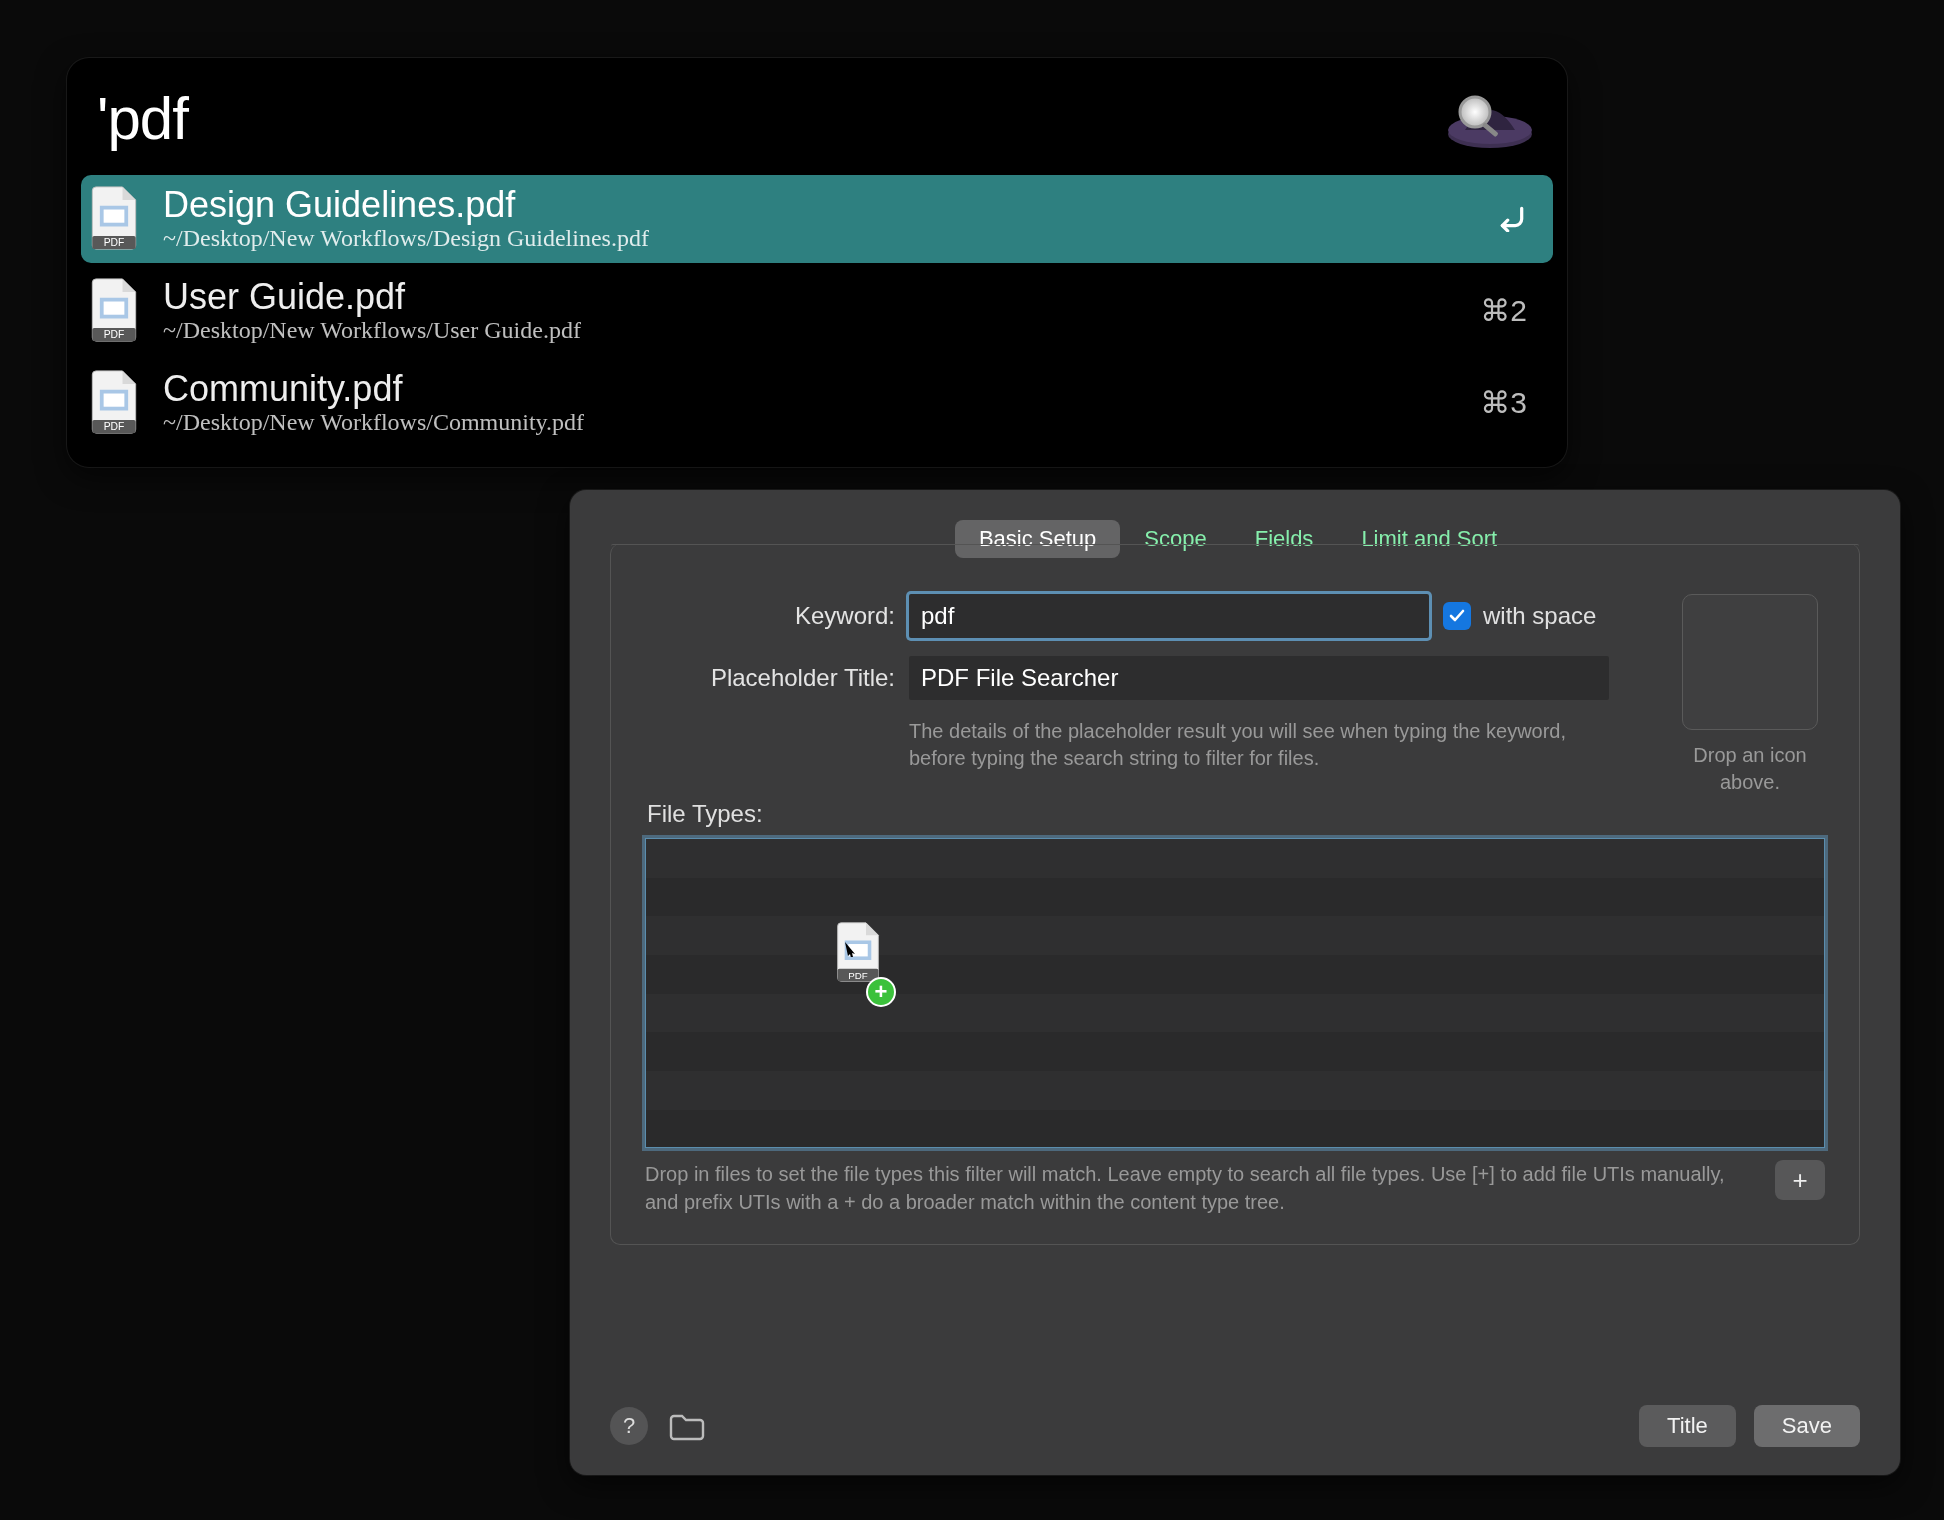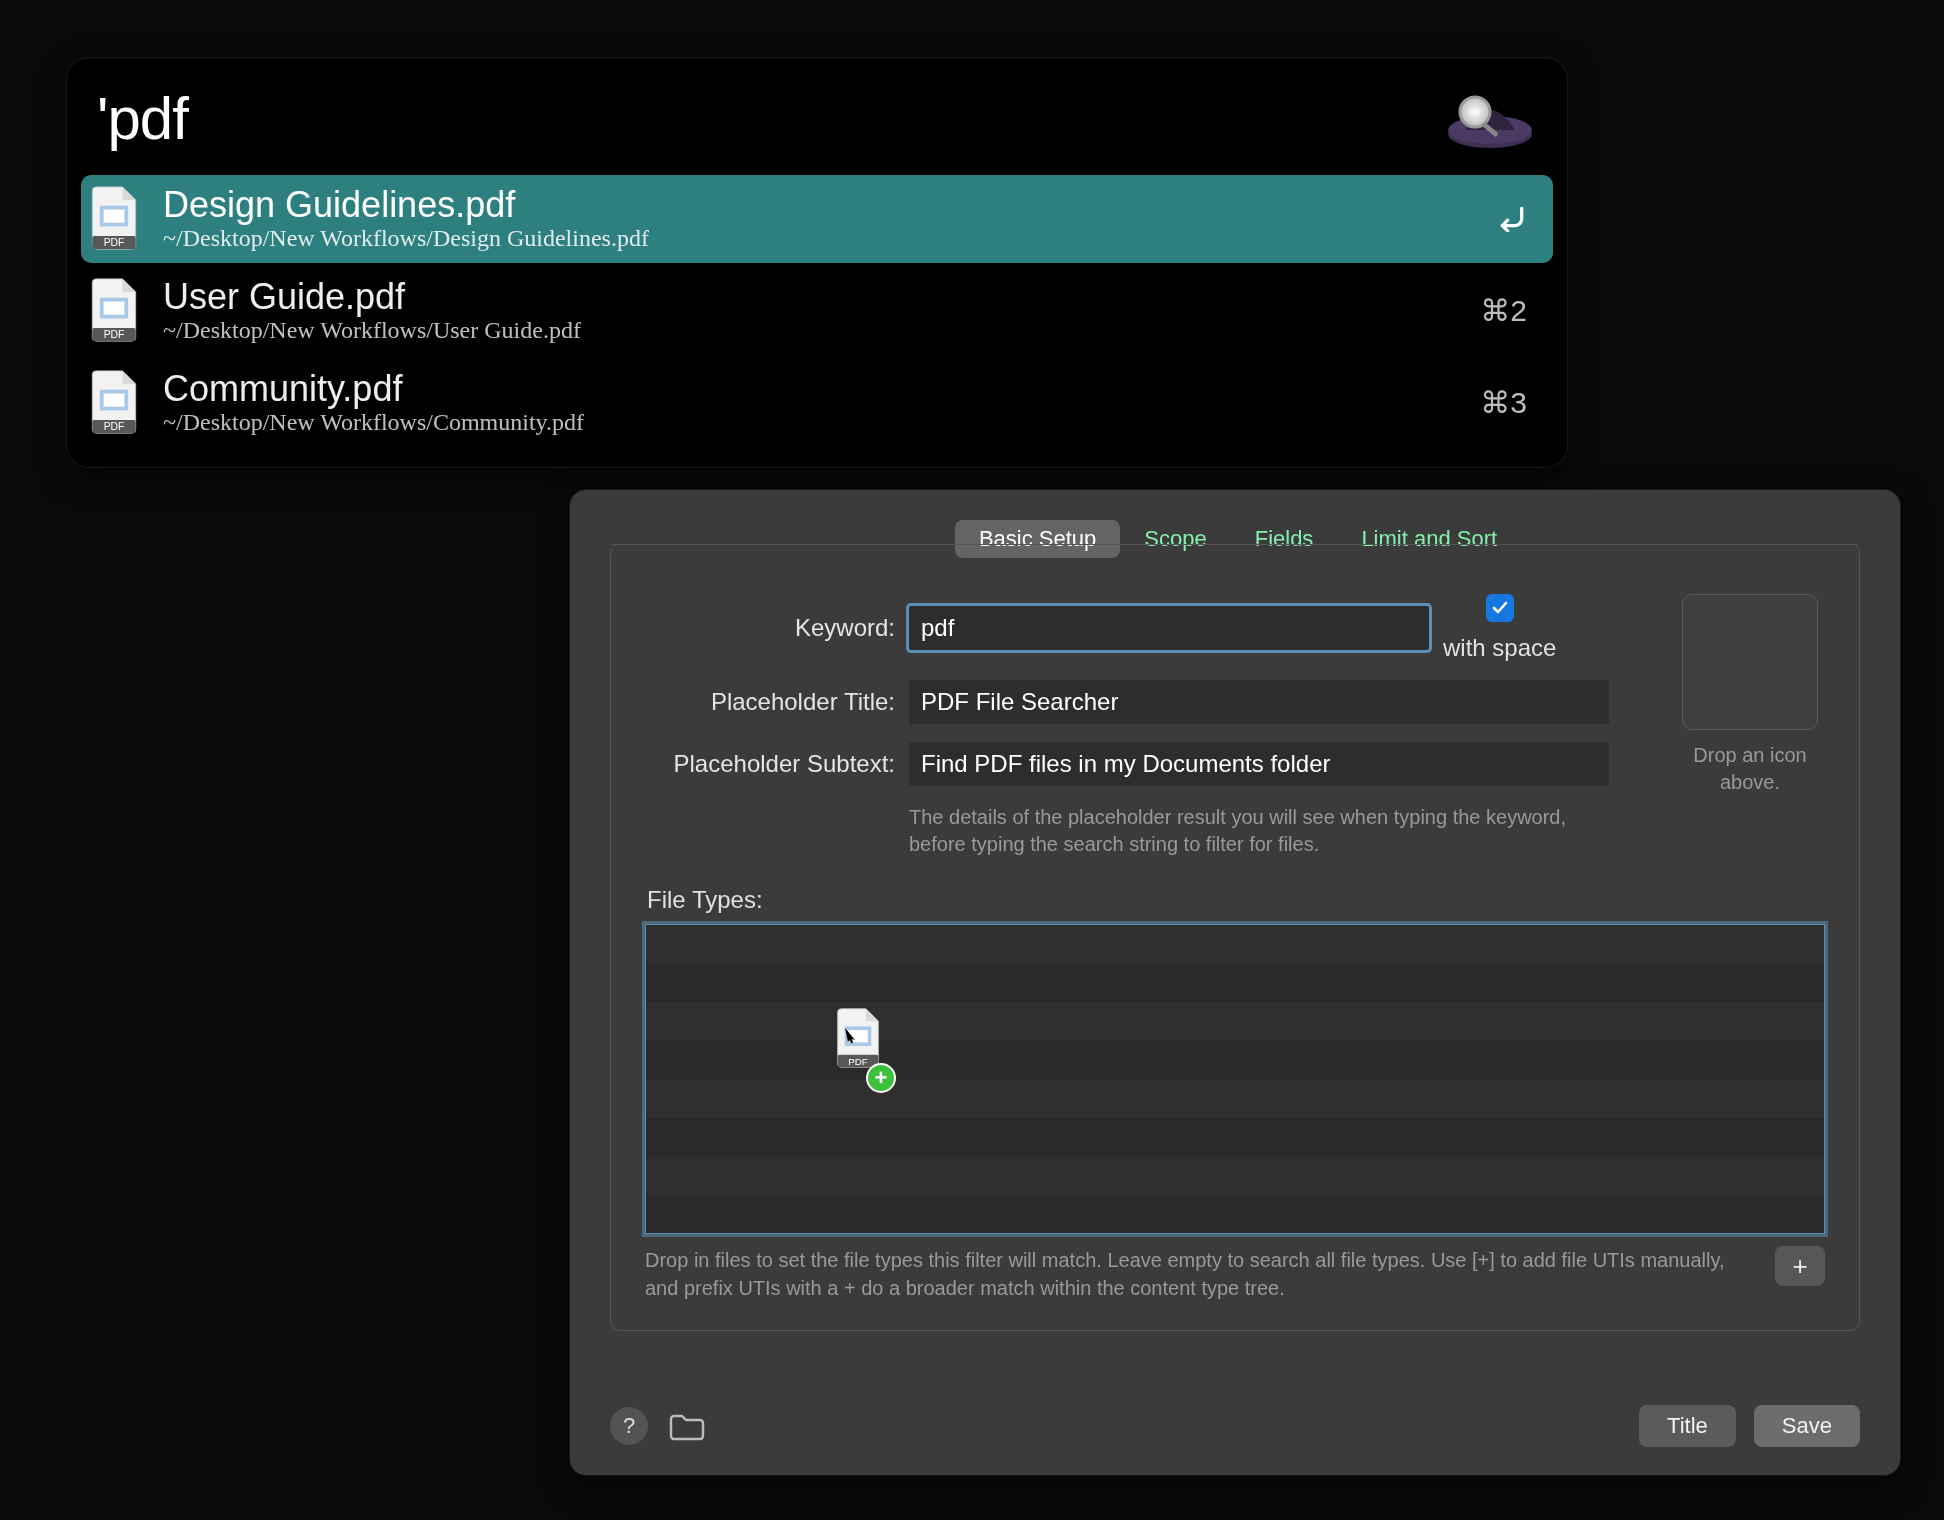--- a/index.html
+++ b/index.html
@@ -168,21 +168,21 @@
     outline: none;
     height: 44px;
   }
   .text-field.keyword {
     width: 520px;
     box-shadow: 0 0 0 3px #5d8fb3;
     border-radius: 2px;
   }
   .text-field.wide { width: 700px; }
 
-  .checkbox-wrap { display: flex; align-items: center; gap: 12px; font-size: 24px; flex-direction: column; }
+  .checkbox-wrap { display: flex; align-items: center; gap: 12px; font-size: 24px; }
   .mac-checkbox {
     width: 28px; height: 28px; border-radius: 6px;
     background: #1577e0;
     display: flex; align-items: center; justify-content: center;
   }
 
   .hint-text {
     color: #999; font-size: 20px; line-height: 1.35;
   }
 
@@ -380,24 +380,20 @@
           </span>
           <span>with space</span>
         </label>
       </div>
 
       <div class="form-row">
         <div class="form-label">Placeholder Title:</div>
         <input class="text-field wide" type="text" value="PDF File Searcher" style="">
       </div>
 
-      <div class="form-row">
-        <div class="form-label">Placeholder Subtext:</div>
-        <input class="text-field wide" type="text" value="Find PDF files in my Documents folder" style="">
-      </div>
 
       <div class="form-row">
         <div class="form-label"></div>
         <div class="hint-text" style="width:660px">The details of the placeholder result you will see when typing the keyword, before typing the search string to filter for files.</div>
       </div>
 
       <div class="file-types-label">File Types:</div>
       <div class="file-types-box">
         <div class="ft-row"></div>
           <div class="ft-row"></div>

